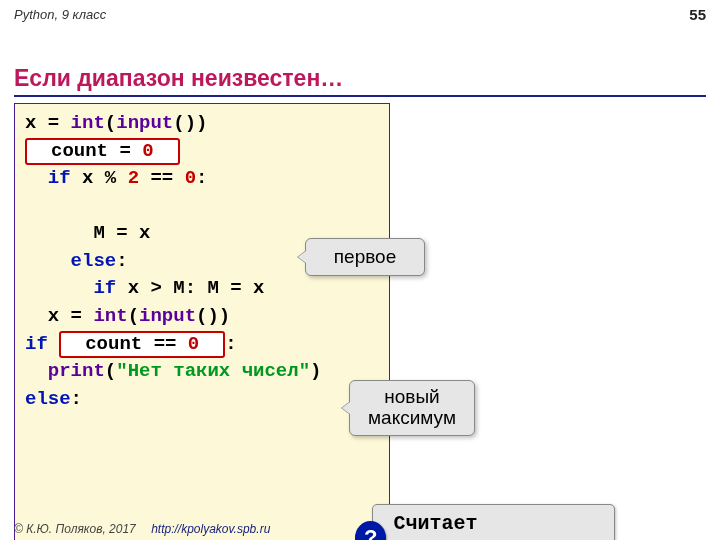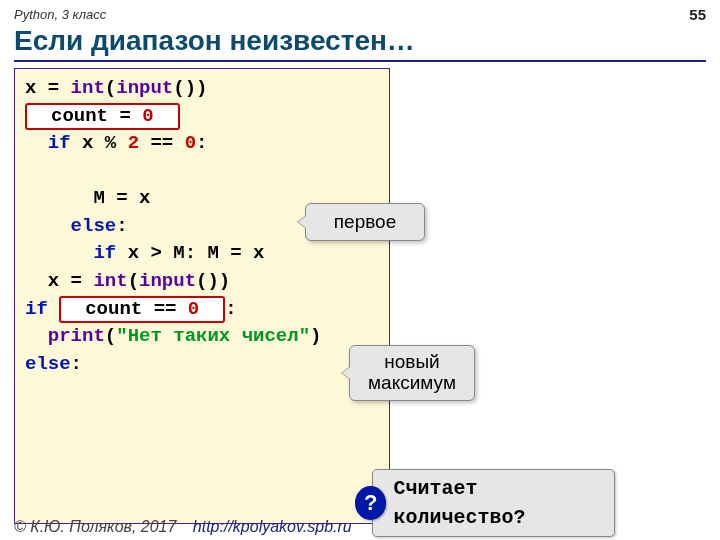--- a/index.html
+++ b/index.html
@@ -21,24 +21,25 @@
     color: #333;
   }
   .page-num {
     font-style: normal;
     font-weight: bold;
     font-size: 15px;
     color: #222;
     margin-left: 44px;
   }
   .title {
-    font-size: 28px;
+    font-size: 23px;
     font-weight: bold;
-    color: #0c4a6e;
+    color: #be185d;
     padding: 0 14px 3px 14px;
+    margin-top: 40px;
   }
   .hr {
     height: 2px;
     background: #1a237e;
     margin: 0 14px 6px 14px;
   }
   .code-area {
     position: relative;
     margin: 0 0 0 14px;
     width: 376px;
@@ -120,31 +121,31 @@
     padding: 4px 10px 4px 20px;
     margin-left: -14px;
     font-size: 20px;
     box-shadow: 1px 1px 3px rgba(0,0,0,0.25);
     z-index:1;
   }
   .footer {
     position: absolute;
     bottom: 4px;
     left: 14px;
-    font-size: 16px;
+    font-size: 12px;
     color: #444;
   }
   .footer .c { font-style: italic; }
   .footer .link { color: #1a237e; font-style: italic; margin-left: 12px; font-family: Arial; }
 </style>
 </head>
 <body>
 
 <div class="header">
-  <span>Python, 3 класс</span>
+  <span>Python, 9 класс</span>
   <span class="page-num">55</span>
 </div>
 
 <div class="title">Если диапазон неизвестен…</div>
 <div class="hr"></div>
 
 <div class="code-area">
   <div class="code-line"><span>x = </span><span class="fn">int</span><span>(</span><span class="fn">input</span><span>())</span></div>
   <div class="code-line"><span class="hlbox"><span>count = </span><span class="num">0</span></span></div>
   <div class="code-line"><span>  </span><span class="kw">if</span><span> x % </span><span class="num">2</span><span> == </span><span class="num">0</span><span>:</span></div>

